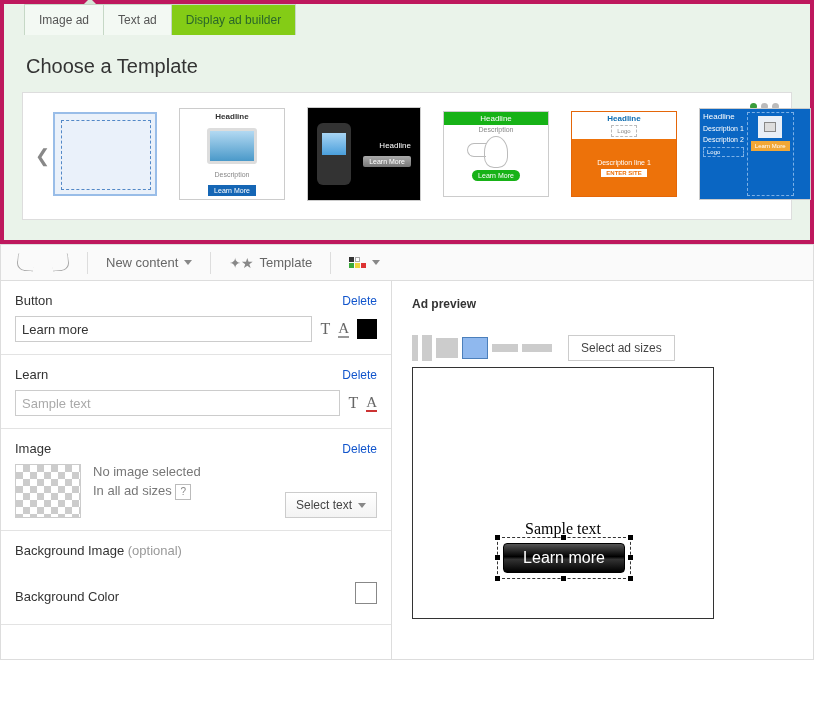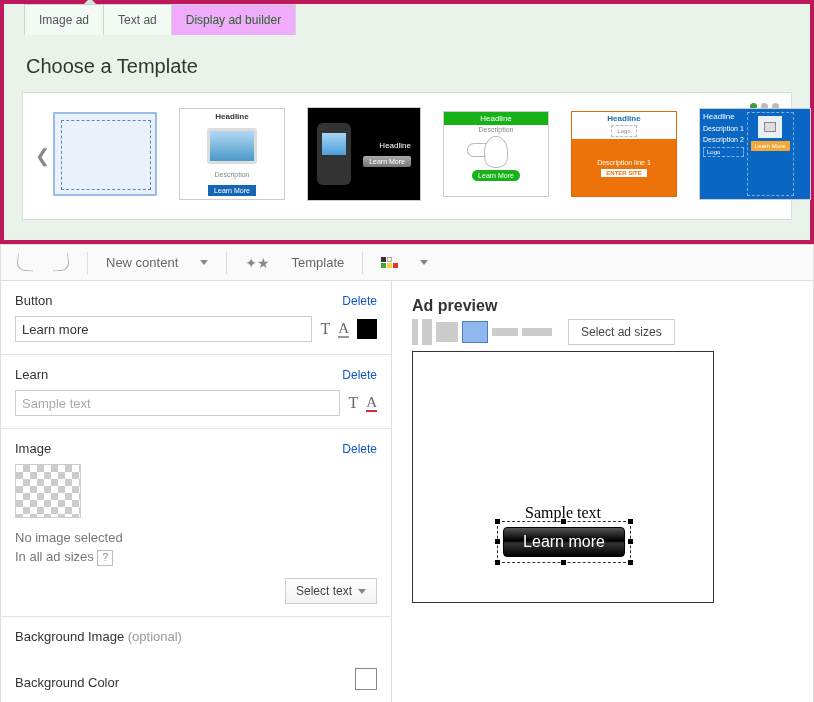--- a/index.html
+++ b/index.html
@@ -42,21 +42,21 @@
     border: 1px solid #c6d8c6;
     border-bottom: none;
     background: #f3f9f3;
     font-size: 12px;
     color: #555;
     cursor: pointer;
     margin-right: -1px;
   }
   .tab.active {
     color: #2a662a;
-    background: #f0abfc;
+    background: #84cc16;
   }
   .choose-title {
     font-size: 20px;
     color: #333;
     padding: 20px 20px 14px 22px;
   }
   .template-strip {
     background: #fff;
     border: 1px solid #ddd;
     margin: 0 18px 20px 18px;
@@ -150,21 +150,21 @@
   .toolbar {
     border: 1px solid #ddd;
     border-bottom:none;
     display: flex;
     align-items: center;
     padding: 6px 10px;
     gap: 6px;
     background:#fafafa;
   }
   .toolbar .sep{width:1px;height:22px;background:#ddd;margin:0 6px;}
-  .tb-btn{display:flex;align-items:center;gap:22px;color:#666;font-size:13px;cursor:pointer;padding:3px 6px;}
+  .tb-btn{display:flex;align-items:center;gap:6px;color:#666;font-size:13px;cursor:pointer;padding:3px 6px;}
   .undo,.redo{width:16px;height:16px;border:1.5px solid #aaa;border-top:none;border-right:none;border-radius:0 0 0 8px;transform:rotate(5deg);}
   .redo{transform:scaleX(-1) rotate(5deg);}
   .caret{width:0;height:0;border-left:4px solid transparent;border-right:4px solid transparent;border-top:5px solid #888;}
   .anim-star{color:#888;font-size:14px;}
   .colorcells{display:flex;flex-direction:column;}
   .colorcells .r1{display:flex;gap:1px;}
   .colorcells .c{width:5px;height:5px;background:#333;}
   .colorcells .c.w{background:#fff;border:1px solid #aaa;box-sizing:border-box;}
   .colorcells .r2{display:flex;gap:1px;margin-top:1px;}
   .colorcells .c.g{background:#3aa93a;}
@@ -187,32 +187,32 @@
   .sec-head{display:flex;justify-content:space-between;align-items:flex-end;margin-bottom:8px;}
   .sec-title{font-size:13px;color:#333;}
   .delete-link{color:#1155cc;font-size:12px;cursor:pointer;}
   .field-row{display:flex;align-items:center;gap:8px;}
   .text-input{flex:1;height:24px;border:1px solid #ccc;padding:0 6px;font-size:13px;color:#333;}
   .text-input::placeholder{color:#aaa;}
   .tb-T{font-family:serif;font-size:16px;color:#666;cursor:pointer;}
   .tb-A{font-family:serif;font-size:15px;color:#666;border-bottom:2px solid #c33;cursor:pointer;line-height:1;}
   .black-sq{width:20px;height:20px;background:#000;cursor:pointer;}
   .white-sq{width:20px;height:20px;border:1px solid #888;background:#fff;cursor:pointer;}
-  .img-row{display:flex;gap:12px;align-items:flex-start;flex-direction:column;}
+  .img-row{display:flex;gap:12px;align-items:flex-start;}
   .checker{width:64px;height:52px;background:
     conic-gradient(#ccc 25%,transparent 0 50%,#ccc 0 75%,transparent 0) 0 0/14px 14px;
     border:1px solid #ccc;}
   .img-meta{color:#777;font-size:13px;display:flex;flex-direction:column;gap:4px;}
   .qmark{display:inline-block;width:14px;height:14px;border:1px solid #bbb;text-align:center;font-size:10px;line-height:14px;color:#888;}
   .select-img-btn{border:1px solid #ccc;background:linear-gradient(#fff,#f3f3f3);padding:5px 10px;font-size:12px;color:#444;cursor:pointer;display:flex;align-items:center;gap:6px;margin-left:auto;align-self:flex-end;}
   .optional{color:#999;}
 
   
   .right-pane{flex:1;padding:16px 20px;}
-  .preview-title{font-weight:bold;font-size:16px;margin-bottom:4px;color:#333;}
+  .preview-title{font-weight:bold;font-size:12px;margin-bottom:24px;color:#333;}
   .size-row{display:flex;align-items:center;gap:4px;margin-bottom:6px;}
   .size-shape{background:#ccc;}
   .s1{width:6px;height:26px;}
   .s2{width:10px;height:26px;}
   .s3{width:22px;height:20px;}
   .s4{width:24px;height:20px;background:#8fb8ee;border:1px solid #4b7fbb;}
   .s5{width:26px;height:8px;}
   .s6{width:30px;height:8px;}
   .select-sizes-btn{border:1px solid #ccc;background:#fff;padding:5px 12px;font-size:12px;color:#444;cursor:pointer;margin-left:12px;}
   .size-label{font-size:12px;color:#666;margin:2px 0 8px 80px;position:relative;}

